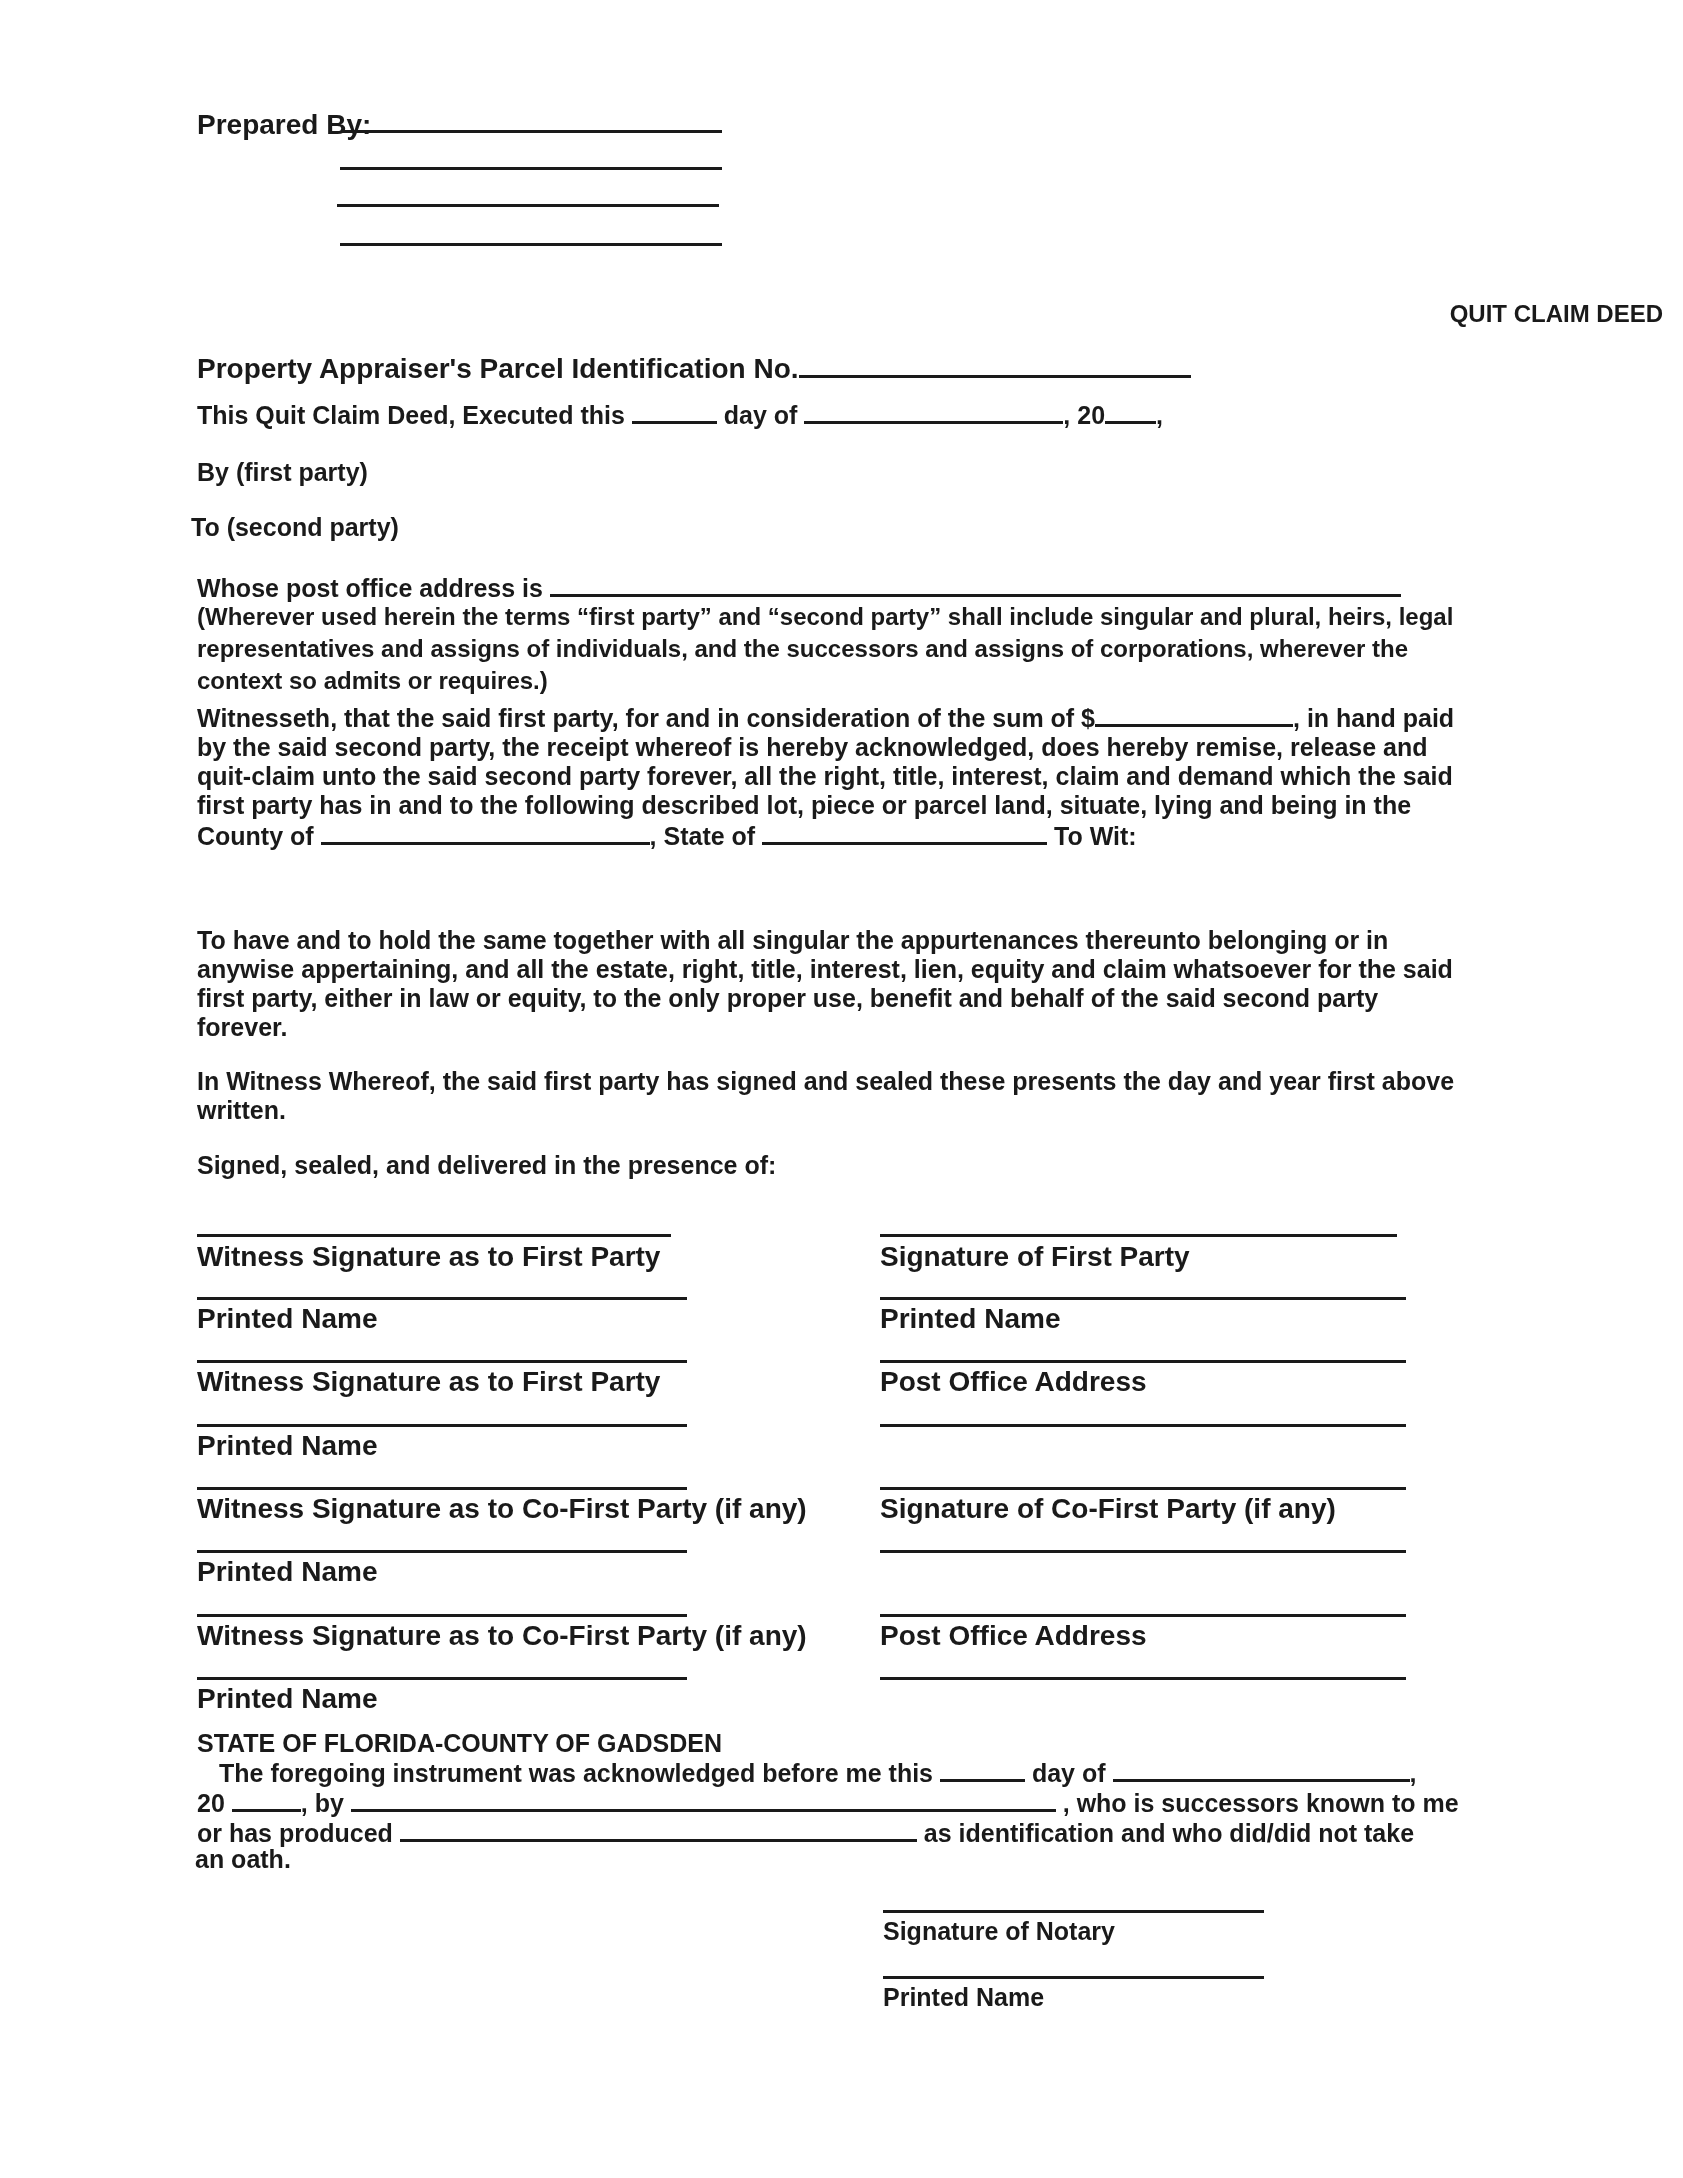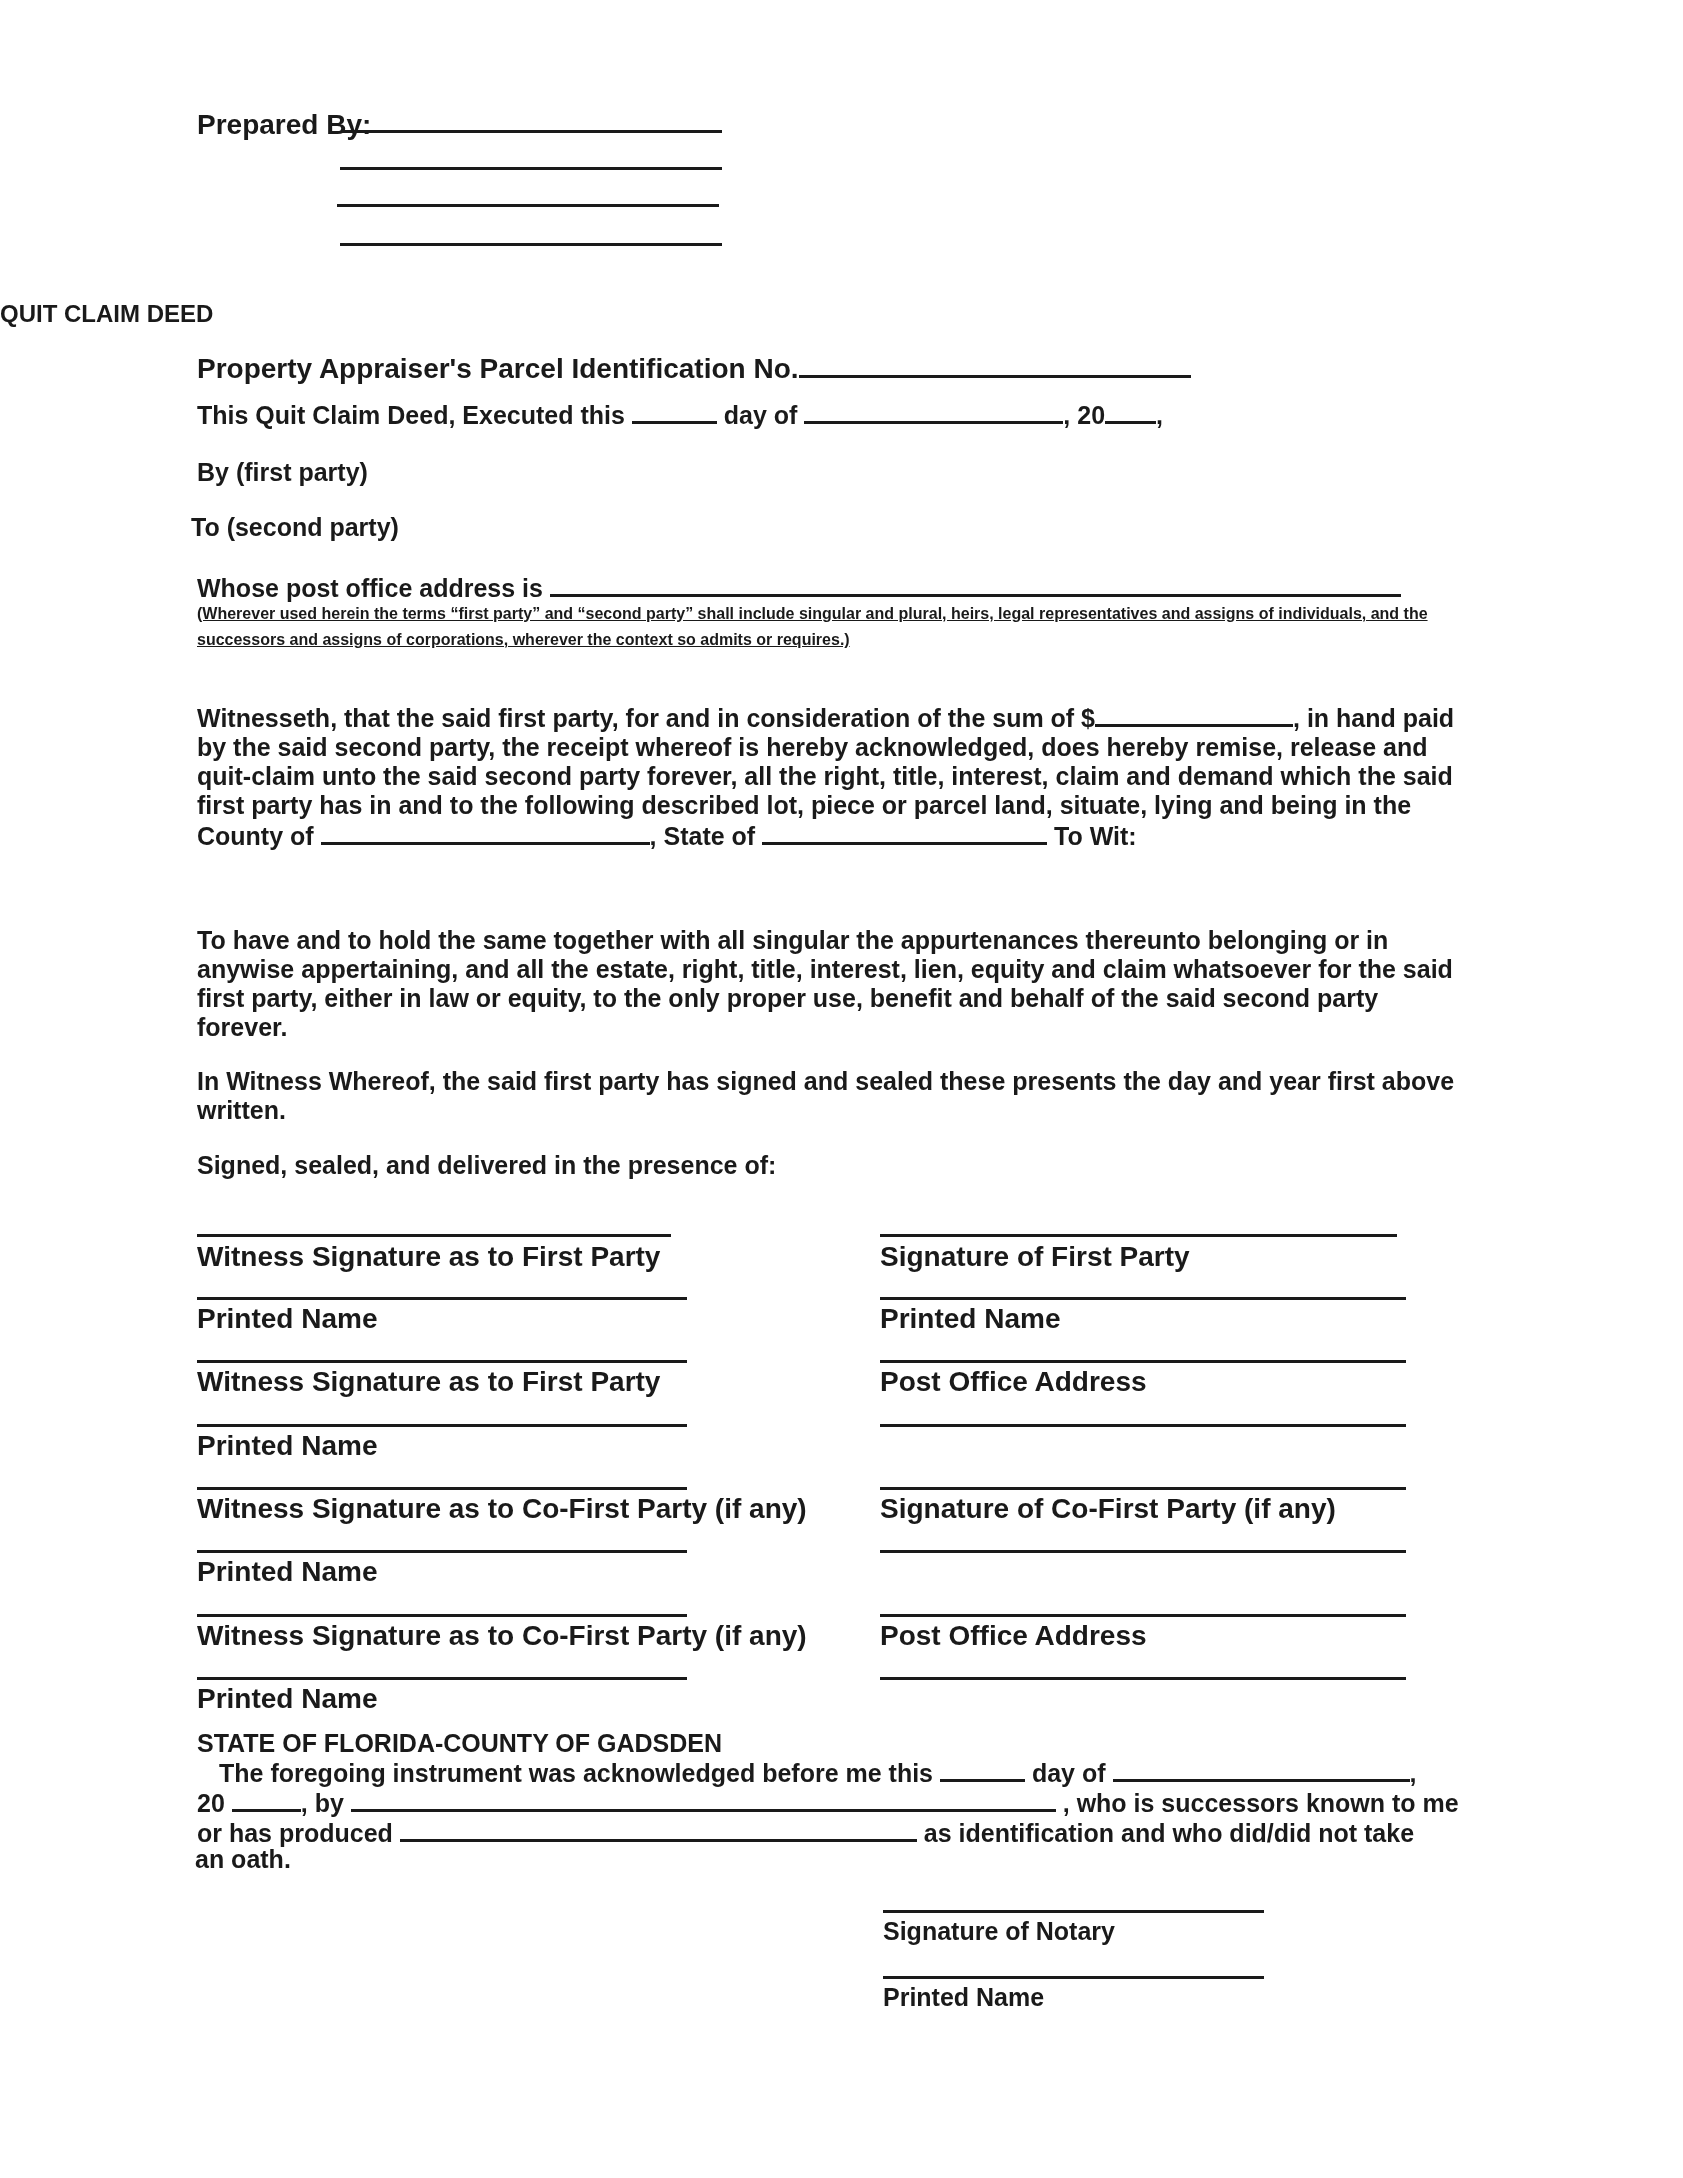--- a/index.html
+++ b/index.html
@@ -4,32 +4,32 @@
 <style>
   html, body { margin: 0; padding: 0; background: #ffffff; }
   body { width: 1683px; height: 2178px; position: relative; overflow: hidden;
          font-family: "Liberation Sans", sans-serif; color: #1a1a1a; font-weight: bold; }
   .abs { position: absolute; white-space: nowrap; }
   .line { position: absolute; height: 3px; background: #1a1a1a; }
   .lbl { font-size: 28px; }
   .big { font-size: 25px; }
   .para { position: absolute; left: 197px; width: 1277px; font-size: 25px; line-height: 29px; white-space: normal; }
   .fill { display: inline-block; border-bottom: 3px solid #1a1a1a; height: 22px; vertical-align: baseline; }
-  .small { font-size: 16px; line-height: 26px; text-decoration: underline; }
+  .small { font-size: 24px; line-height: 32px; }
 </style>
 </head>
 <body>
 
 <div class="abs lbl" style="left:197px; top:109px;">Prepared By:</div>
 <div class="line" style="left:341px; top:130px; width:381px;"></div>
 <div class="line" style="left:340px; top:167px; width:382px;"></div>
 <div class="line" style="left:337px; top:204px; width:382px;"></div>
 <div class="line" style="left:340px; top:243px; width:382px;"></div>
 
-<div class="abs" style="left:0; width:1663px; top:300px; text-align:left; font-size:24px;">QUIT CLAIM DEED</div>
+<div class="abs" style="left:0; width:1663px; top:300px; text-align:right; font-size:24px;">QUIT CLAIM DEED</div>
 
 <div class="abs lbl" style="left:197px; top:353px;">
   <span>Property Appraiser's Parcel Identification No.</span><span class="fill" style="width:392px; height:18px;"></span>
 </div>
 
 <div class="abs big" style="left:197px; top:399px;">
   <span>This Quit Claim Deed, Executed this</span>
   <span class="fill" style="width:85px;"></span>
   <span>day of</span>
   <span class="fill" style="width:259px;"></span><span>, 20</span><span class="fill" style="width:51px;"></span><span>,</span>

